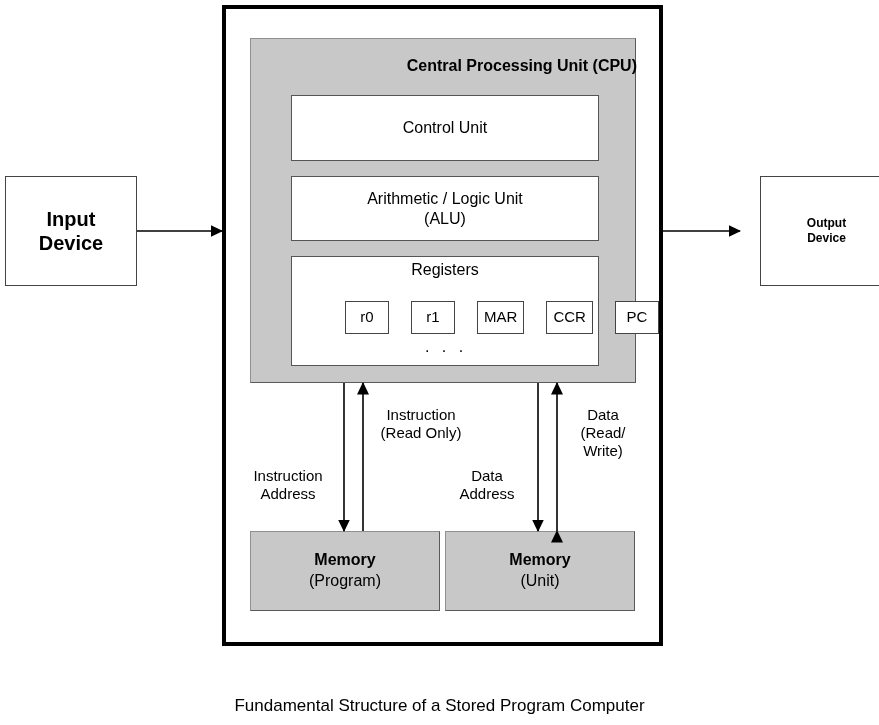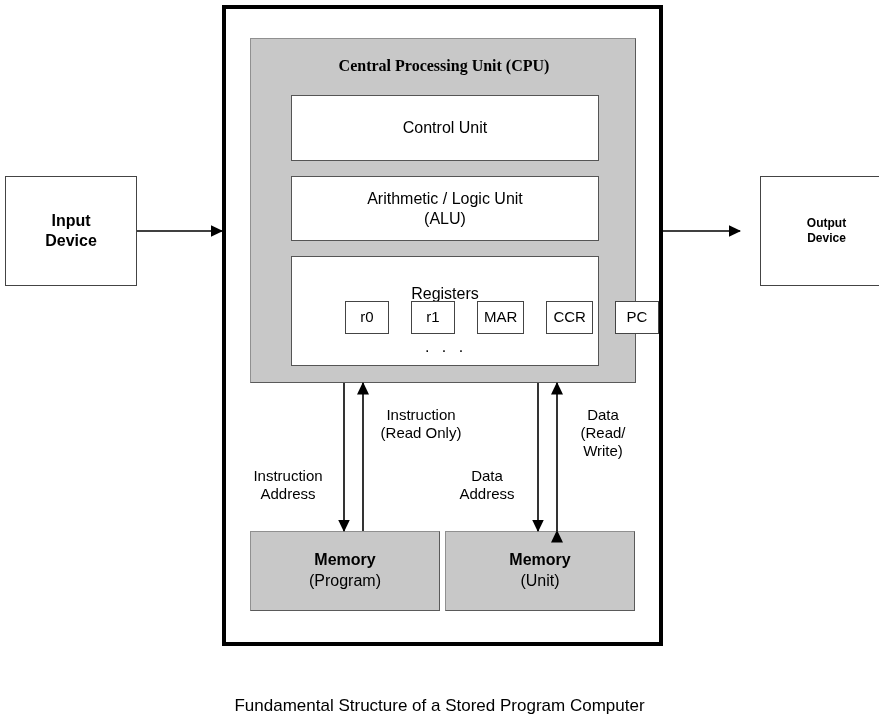--- a/index.html
+++ b/index.html
@@ -45,24 +45,23 @@
     background: #c8c8c8;
     border: 1px solid #909090;
     border-right-color: #5a5a5a;
     border-bottom-color: #5a5a5a;
     display: block;
   }
   #cpu-title {
     position: absolute;
     left: 0; top: 17px;
     width: 386px;
-    text-align: center;
+    text-align: right;
     font-weight: bold;
     font-size: 16px;
-    font-family: Liberation Serif, serif;
   }
   
   .cpu-sub {
     position: absolute;
     background: #ffffff;
     border: 1px solid #555555;
     box-sizing: border-box;
     display: flex;
     flex-direction: column;
     align-items: center;
@@ -78,21 +77,21 @@
   #alu-box {
     left: 40px; top: 137px;
     width: 308px; height: 65px;
   }
   #registers-box {
     left: 40px; top: 217px;
     width: 308px; height: 110px;
     justify-content: flex-start;
   }
   #registers-title {
-    margin-top: 27px;
+    margin-top: 3px;
     font-size: 16px;
   }
   #register-list {
     position: absolute;
     left: 9px; top: 44px;
     width: 314px;
     display: flex;
     flex-direction: row;
     justify-content: space-between;
     align-items: center;
@@ -118,21 +117,21 @@
     font-size: 16px;
     letter-spacing: 4px;
   }
   
   #input-device-box {
     left: 5px; top: 176px;
     width: 132px; height: 110px;
     border: 1px solid #444444;
     background: #ffffff;
     font-weight: bold;
-    font-size: 16px;
+    font-size: 20px;
   }
   #output-device-box {
     left: 760px; top: 176px;
     width: 133px; height: 110px;
     border: 1px solid #444444;
     background: #ffffff;
     font-weight: bold;
     font-size: 12px;
   }
   

